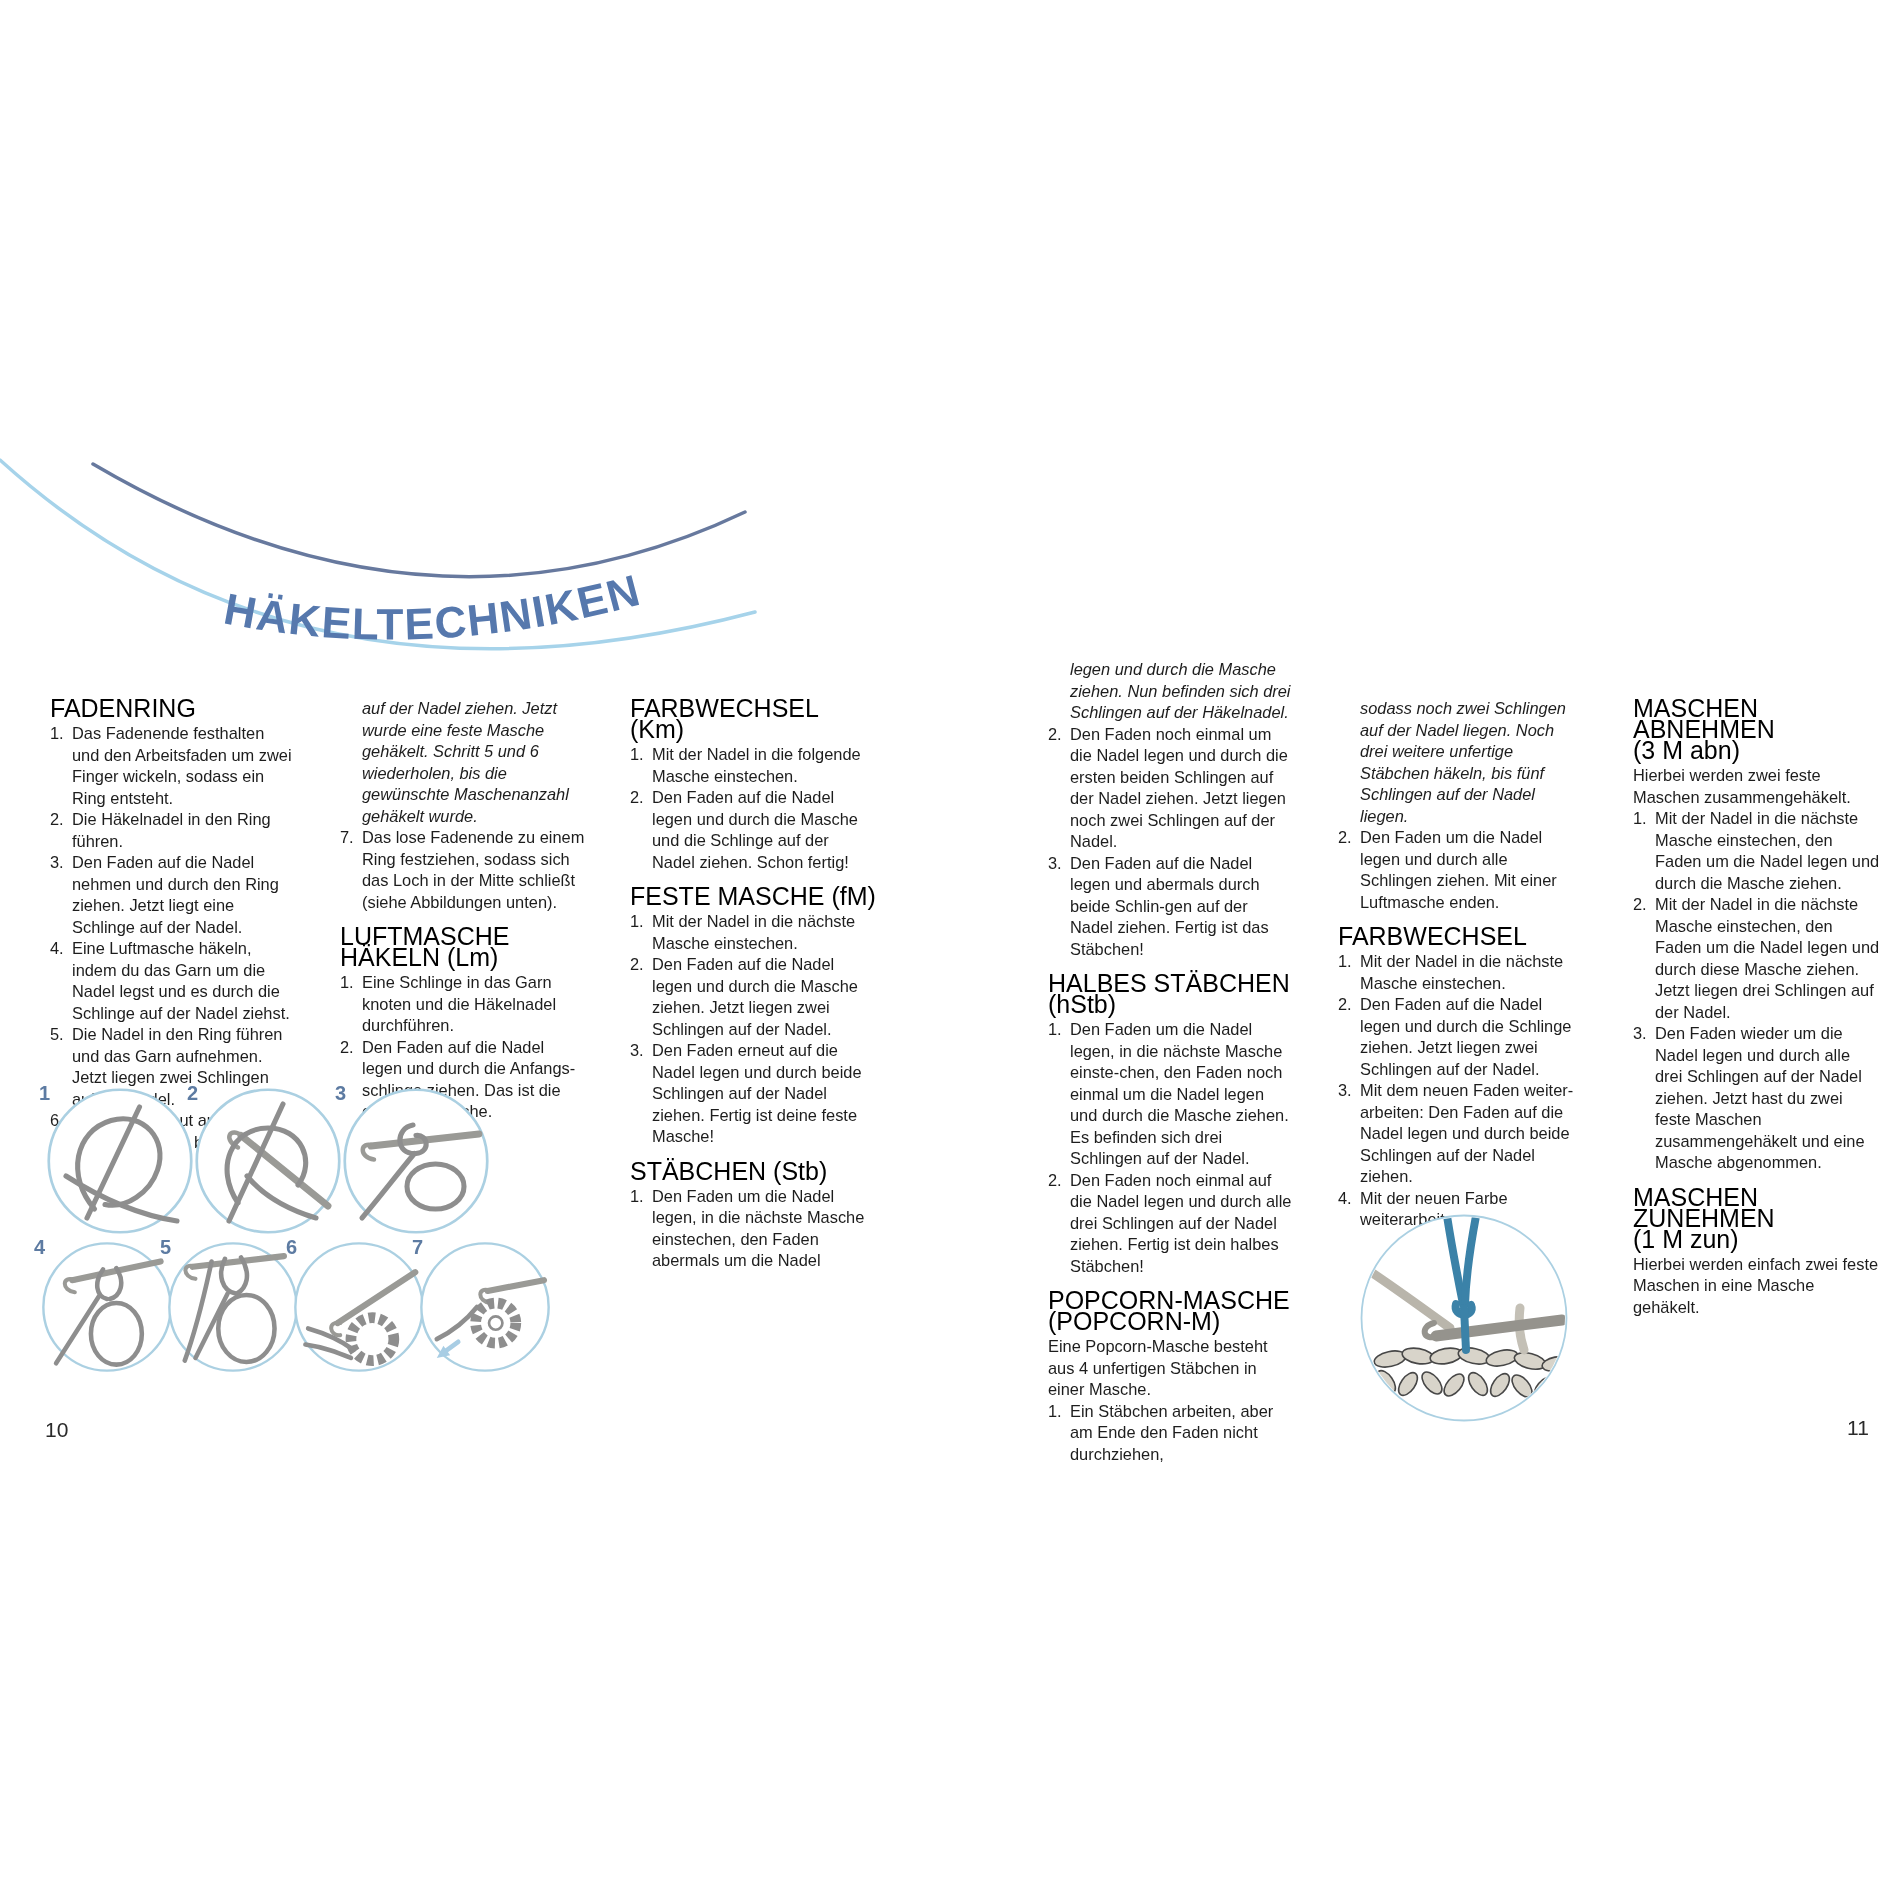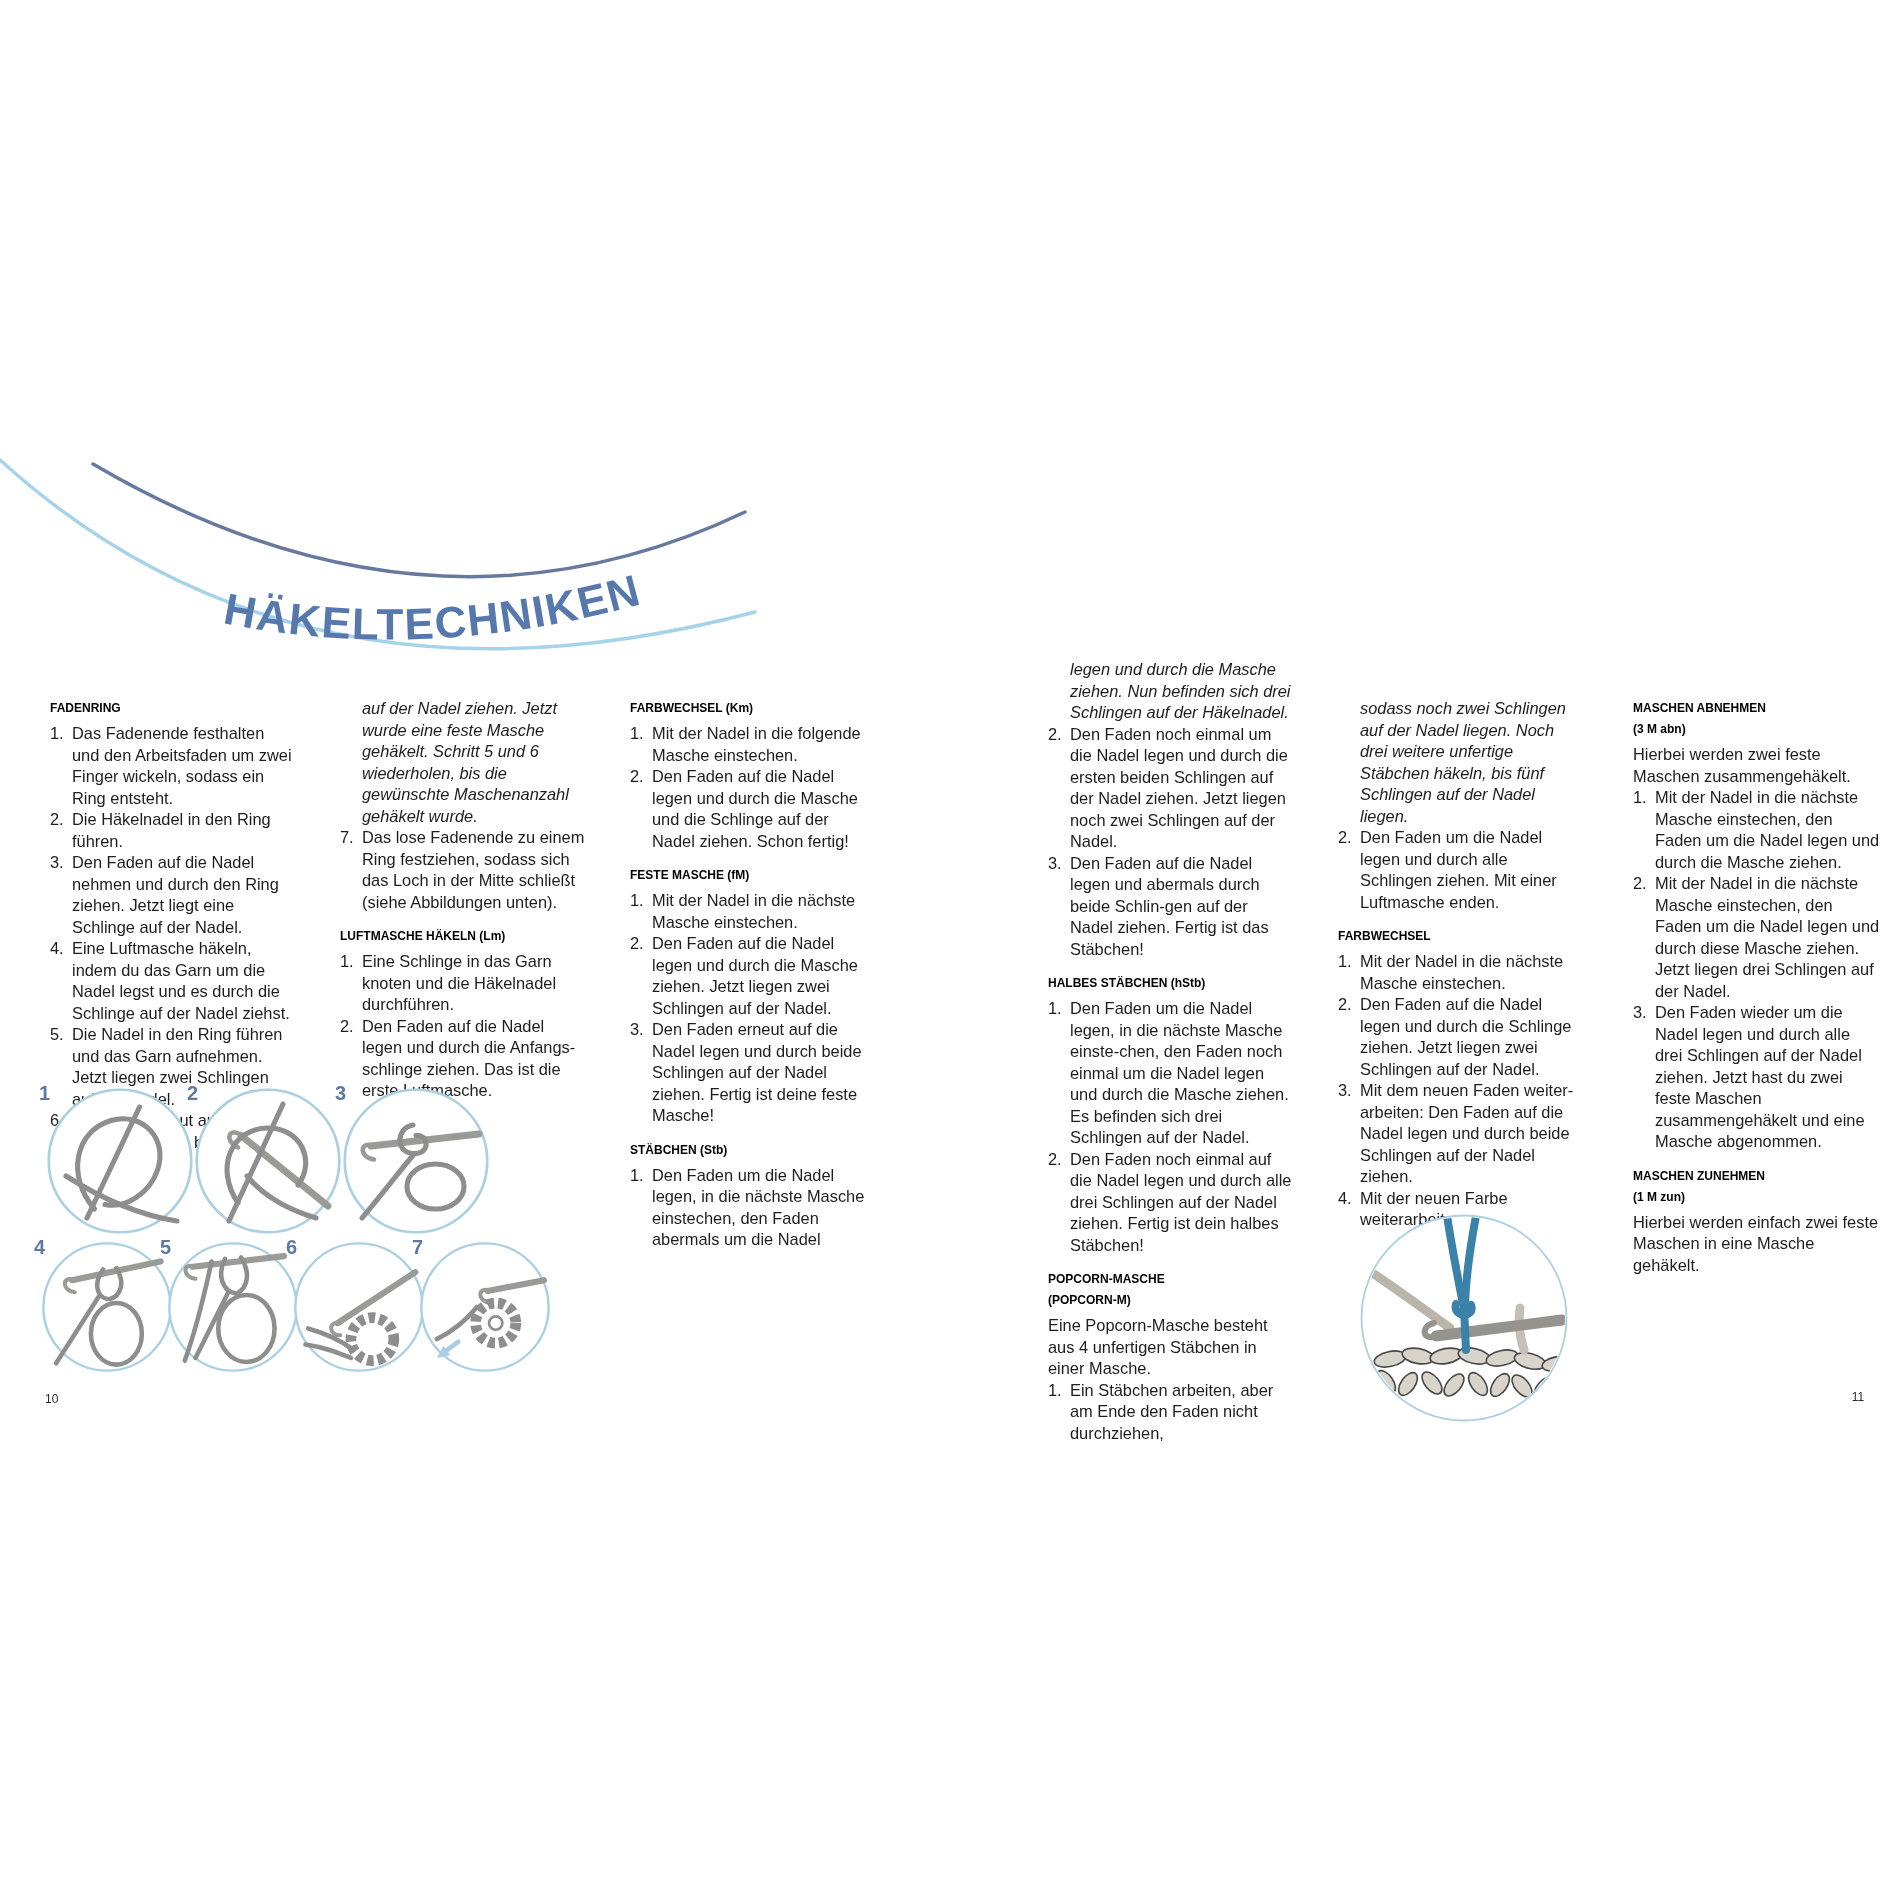--- a/index.html
+++ b/index.html
@@ -9,36 +9,36 @@
   }
   html,body{margin:0;padding:0;background:#fff;}
   #canvas{position:relative;width:1889px;height:1889px;background:#ffffff;overflow:hidden;
     font-family:"Liberation Sans",sans-serif;color:var(--body-ink);}
   #header-svg{position:absolute;left:0;top:372px;width:770px;height:300px;}
   .arc-dark{fill:none;stroke:var(--arc-dark);stroke-width:3.5;stroke-linecap:round;}
   .arc-light{fill:none;stroke:var(--arc-light);stroke-width:3.5;stroke-linecap:round;}
   .title-text{font-family:"Liberation Sans",sans-serif;font-weight:bold;font-size:44px;
     fill:var(--title-blue);letter-spacing:1.5px;}
   .col{position:absolute;width:246px;font-size:16.4px;line-height:21.5px;}
-  .h{font-weight:bold;font-size:12px;line-height:21px;margin:13px 0 4px 0;white-space:pre-line;color:#000;}
+  .h{font-weight:normal;font-size:25px;line-height:21px;margin:13px 0 4px 0;white-space:pre-line;color:#000;}
   .h:first-child{margin-top:0;}
   .item{padding-left:22px;text-indent:-22px;}
   .num{display:inline-block;width:22px;text-indent:0;}
   .cont{padding-left:22px;font-style:italic;}
   .para{}
   .fig{position:absolute;}
   .fig svg{width:100%;height:100%;display:block;}
   .fig-num{position:absolute;left:-6px;top:-4px;font-weight:bold;font-size:20px;color:var(--fig-number);}
   .fc{fill:#ffffff;stroke:var(--circle-outline);stroke-width:1.8;}
   .yn{fill:none;stroke:var(--yarn-gray);stroke-width:3.4;stroke-linecap:round;}
   .hk{fill:none;stroke:var(--hook-gray);stroke-width:4.6;stroke-linecap:round;}
   .hk2{fill:none;stroke:var(--hook-gray);stroke-width:3;stroke-linecap:round;}
   .st{fill:none;stroke:var(--yarn-gray);stroke-width:8;stroke-dasharray:5 3;}
   .by{fill:none;stroke:var(--yarn-blue);stroke-width:8;stroke-linecap:round;}
-  .page-num{position:absolute;font-size:12px;color:#2a2a2a;}
+  .page-num{position:absolute;font-size:21px;color:#2a2a2a;margin-top:26px;}
 </style>
 </head>
 <body>
 
 <div id="canvas">
 
   <svg id="header-svg" viewBox="0 0 770 300">
     <path class="arc-dark" d="M 93 92 Q 430 290 745 140"></path>
     <path class="arc-light" d="M 0 88 Q 300 360 755 240"></path>
     <path id="titlePath" fill="none" d="M 218 250 Q 430 294 655 228"></path>

